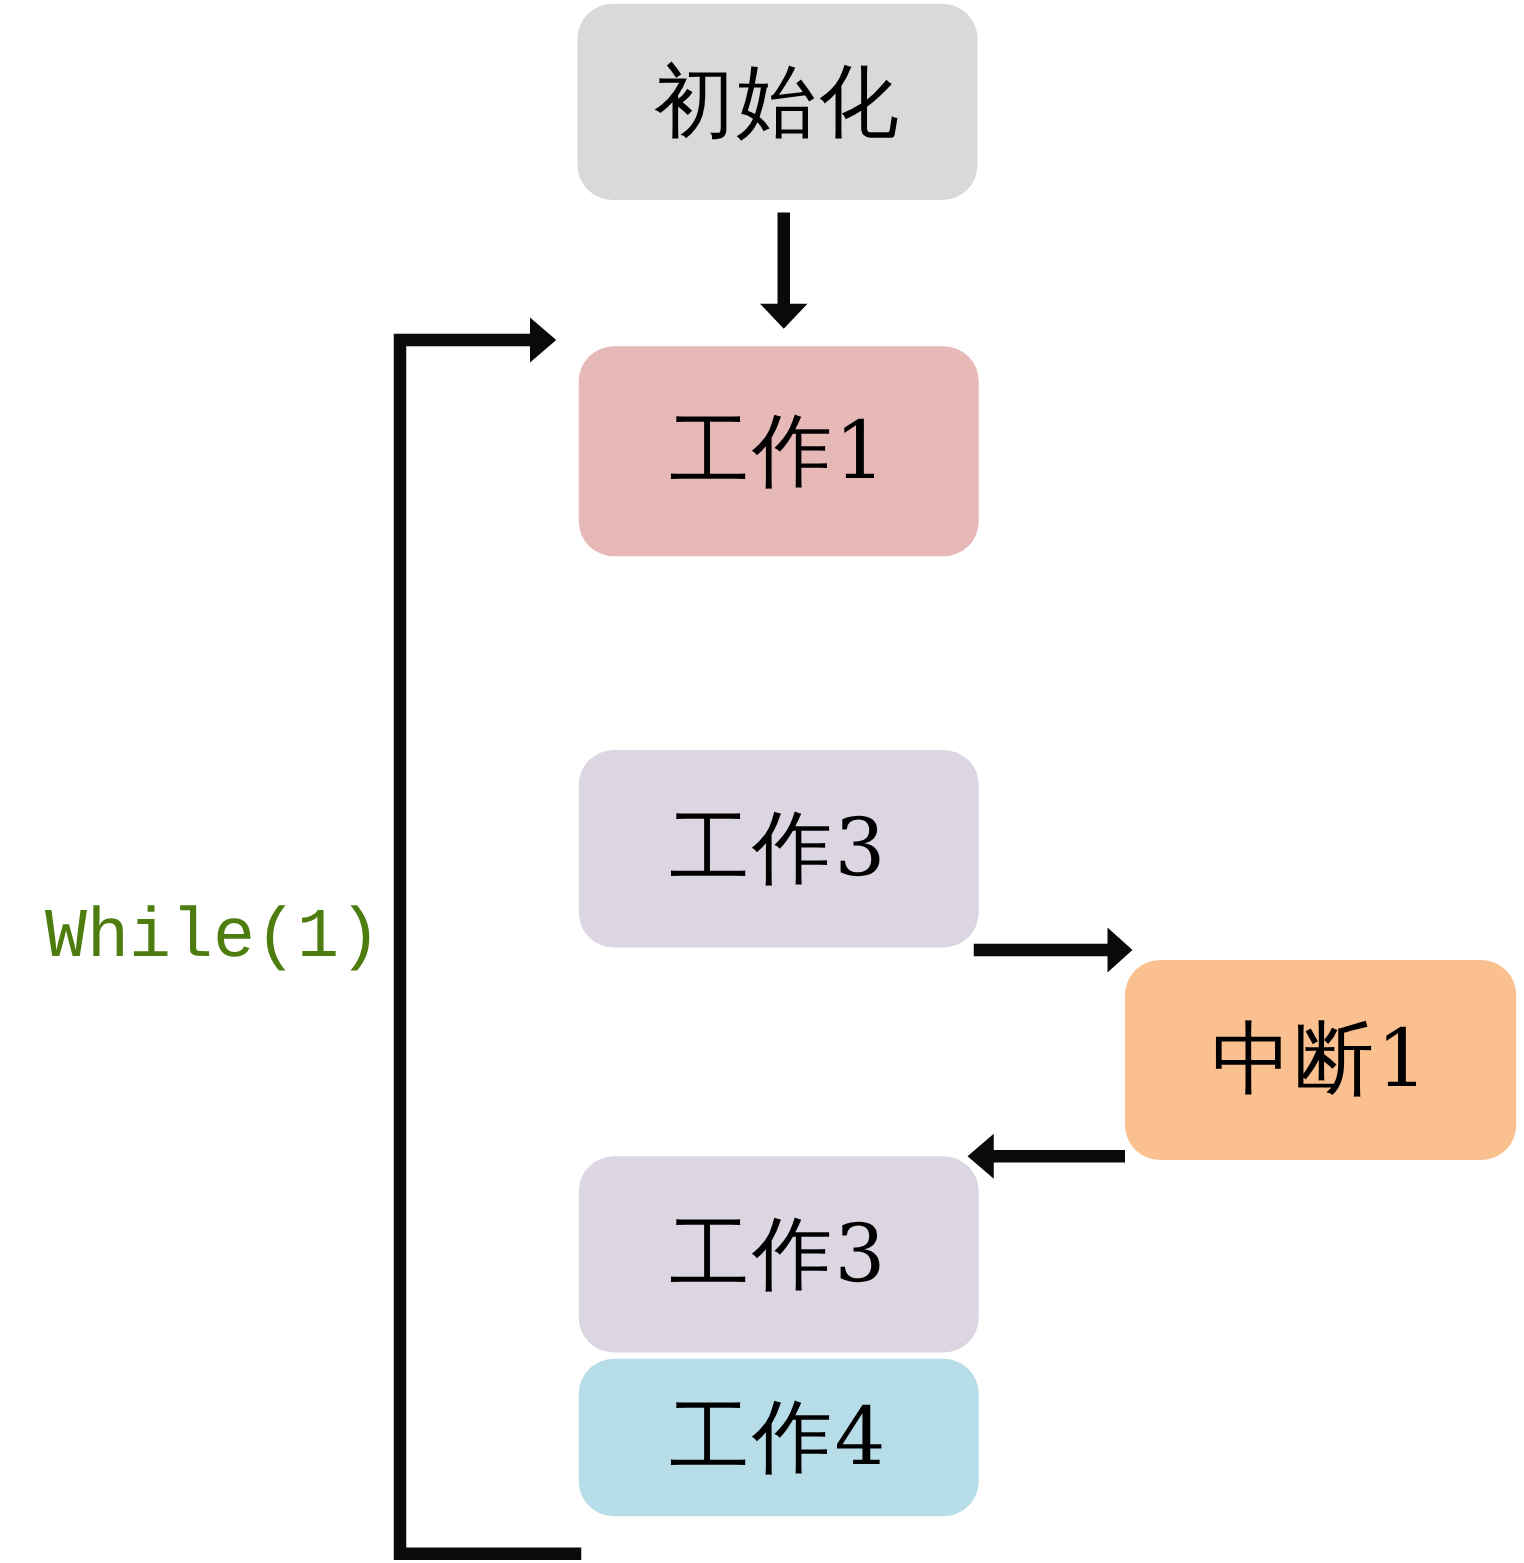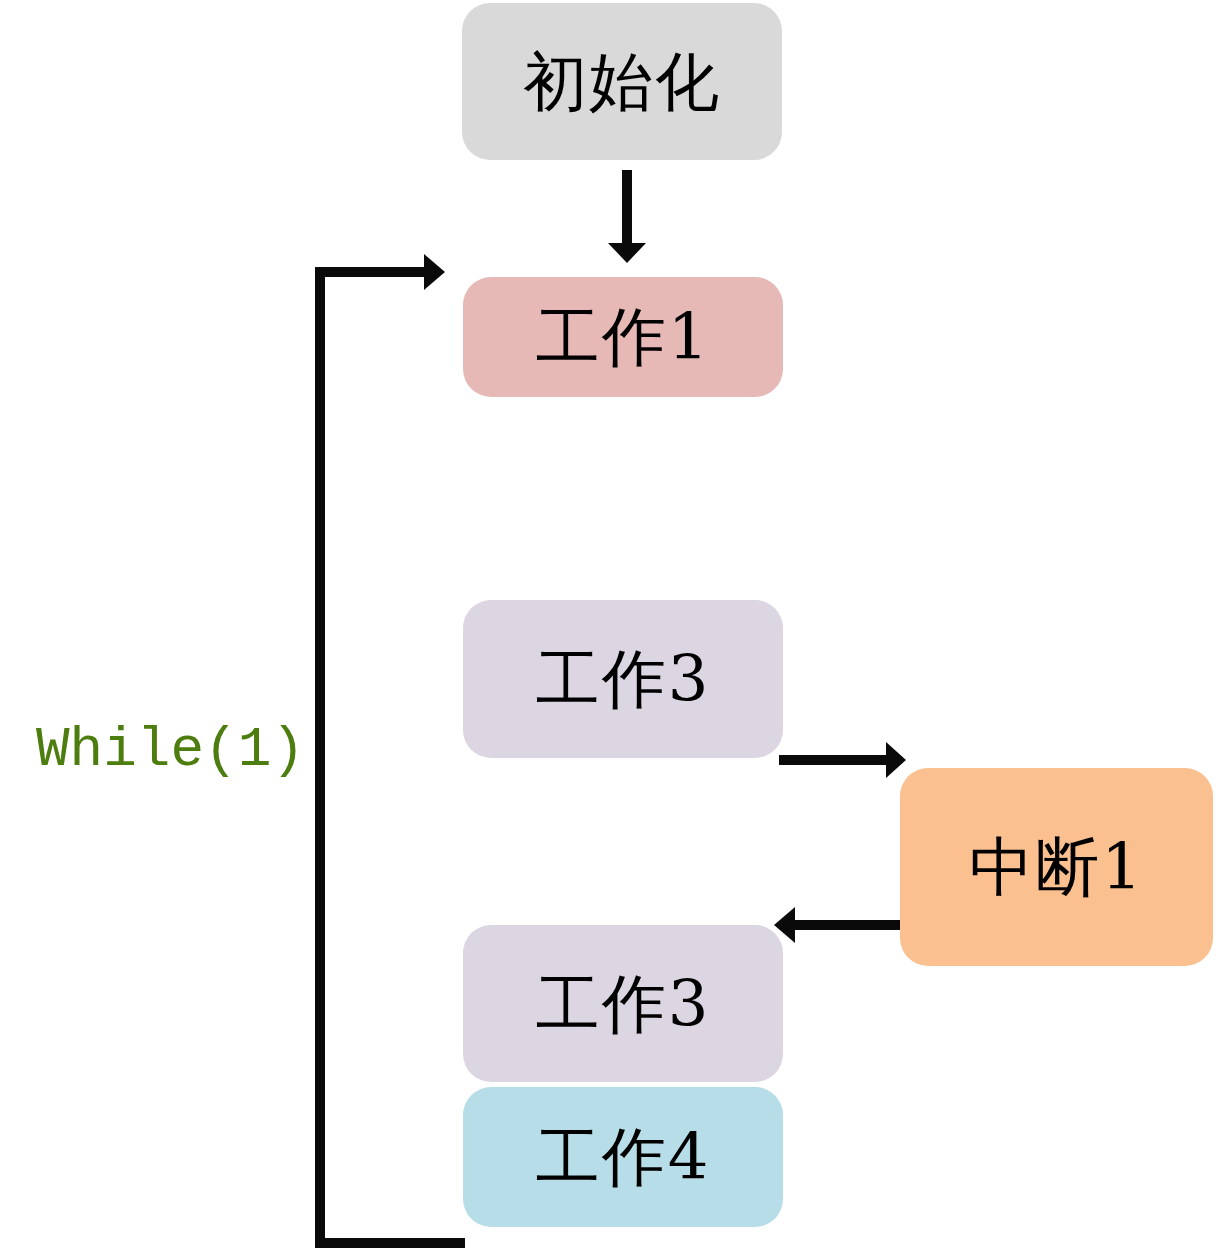--- a/index.html
+++ b/index.html
@@ -21,26 +21,26 @@
     display: flex;
     align-items: center;
     justify-content: center;
     color: #000000;
     font-size: 64px;
     letter-spacing: 2px;
     line-height: 1;
     white-space: nowrap;
   }
   .node-init   { left: 462px; top: 3px;    width: 320px; height: 157px; }
-  .node-work1  { left: 463px; top: 277px;  width: 320px; height: 120px; }
+  .node-work1  { left: 463px; top: 277px;  width: 320px; height: 168px; }
   .node-work2  { left: 463px; top: 440px;  width: 320px; height: 157px; }
   .node-work3a { left: 463px; top: 600px;  width: 320px; height: 158px; }
-  .node-int1   { left: 900px; top: 768px;  width: 313px; height: 198px; }
+  .node-int1   { left: 900px; top: 768px;  width: 313px; height: 160px; }
   .node-work3b { left: 463px; top: 925px;  width: 320px; height: 157px; }
-  .node-work4  { left: 463px; top: 1087px; width: 320px; height: 140px; align-items: center; }
+  .node-work4  { left: 463px; top: 1087px; width: 320px; height: 126px; align-items: center; }
 
   .arrow-layer {
     position: absolute;
     left: 0;
     top: 0;
     width: 1219px;
     height: 1250px;
     pointer-events: none;
   }
   .while-label {

